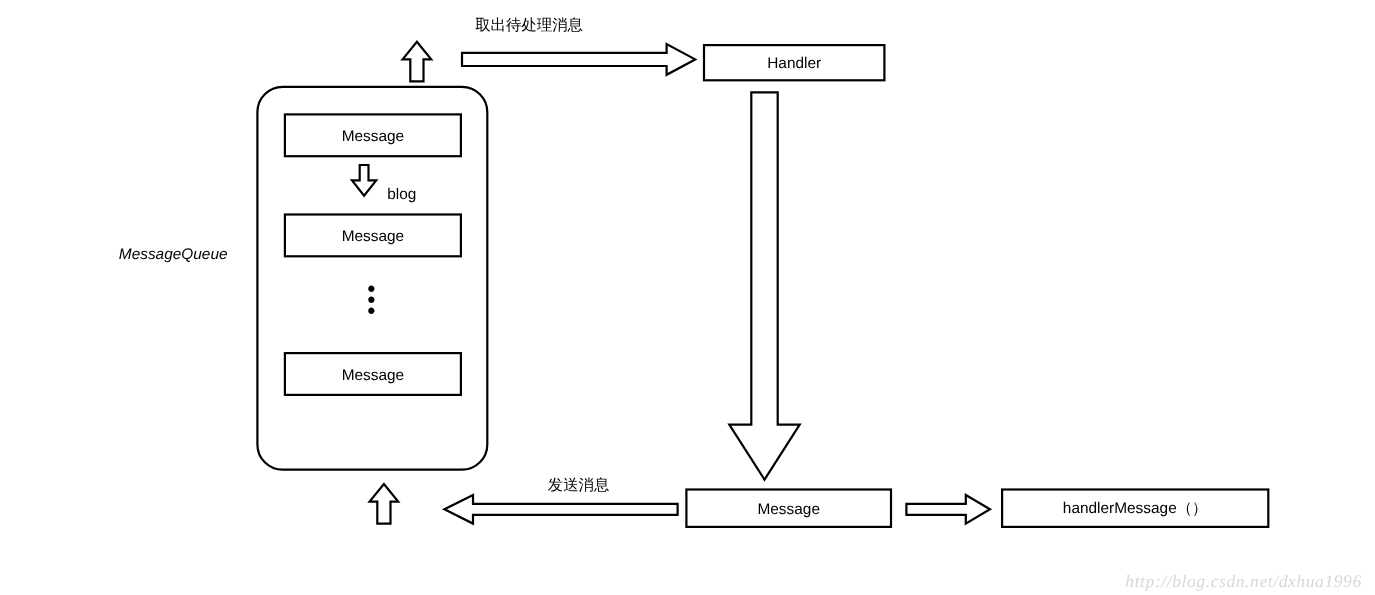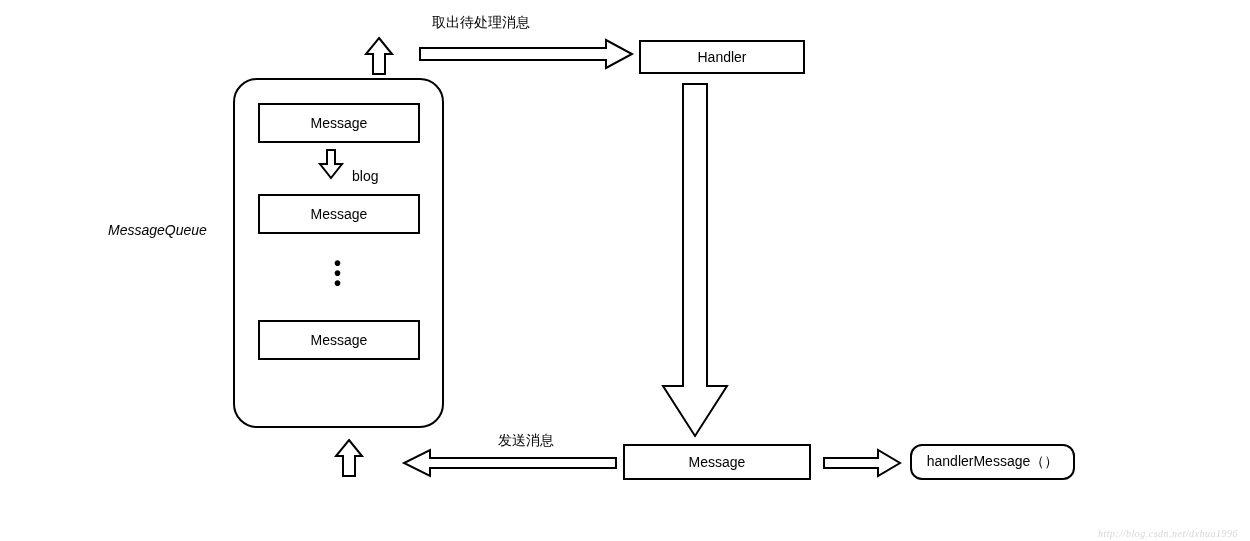--- a/index.html
+++ b/index.html
@@ -38,21 +38,21 @@
     font-weight: bold;
     letter-spacing: 0;
   }
   .watermark {
     position: absolute;
     right: 12px;
     bottom: 2px;
     color: #d7d7d7;
     font-family: Georgia, "Times New Roman", serif;
     font-style: italic;
-    font-size: 10px;
+    font-size: 16px;
     letter-spacing: 0.5px;
     pointer-events: none;
   }
   svg { overflow: visible; }
 </style>
 </head>
 <body>
 
 <div class="canvas">
 
@@ -109,18 +109,18 @@
   </svg>
 
   <svg style="position:absolute; left:332px; top:438px;" width="34" height="42">
     <path d="M17 2 L30 18 H23 V38 H11 V18 H4 Z" fill="#fff" stroke="#000" stroke-width="2"></path>
   </svg>
 
   <svg style="position:absolute; left:820px; top:448px;" width="84" height="30">
     <path d="M4 10 H58 V2 L80 15 L58 28 V20 H4 Z" fill="#fff" stroke="#000" stroke-width="2"></path>
   </svg>
 
-  <div class="box" style="left:910px; top:444px; width:165px; height:36px;border-radius:12px;">
+  <div class="box" style="left:910px; top:444px; width:244px; height:36px;">
     <span>handlerMessage（）</span>
   </div>
 
   <div class="watermark">http://blog.csdn.net/dxhua1996</div>
 </div>
 
 </body></html>

